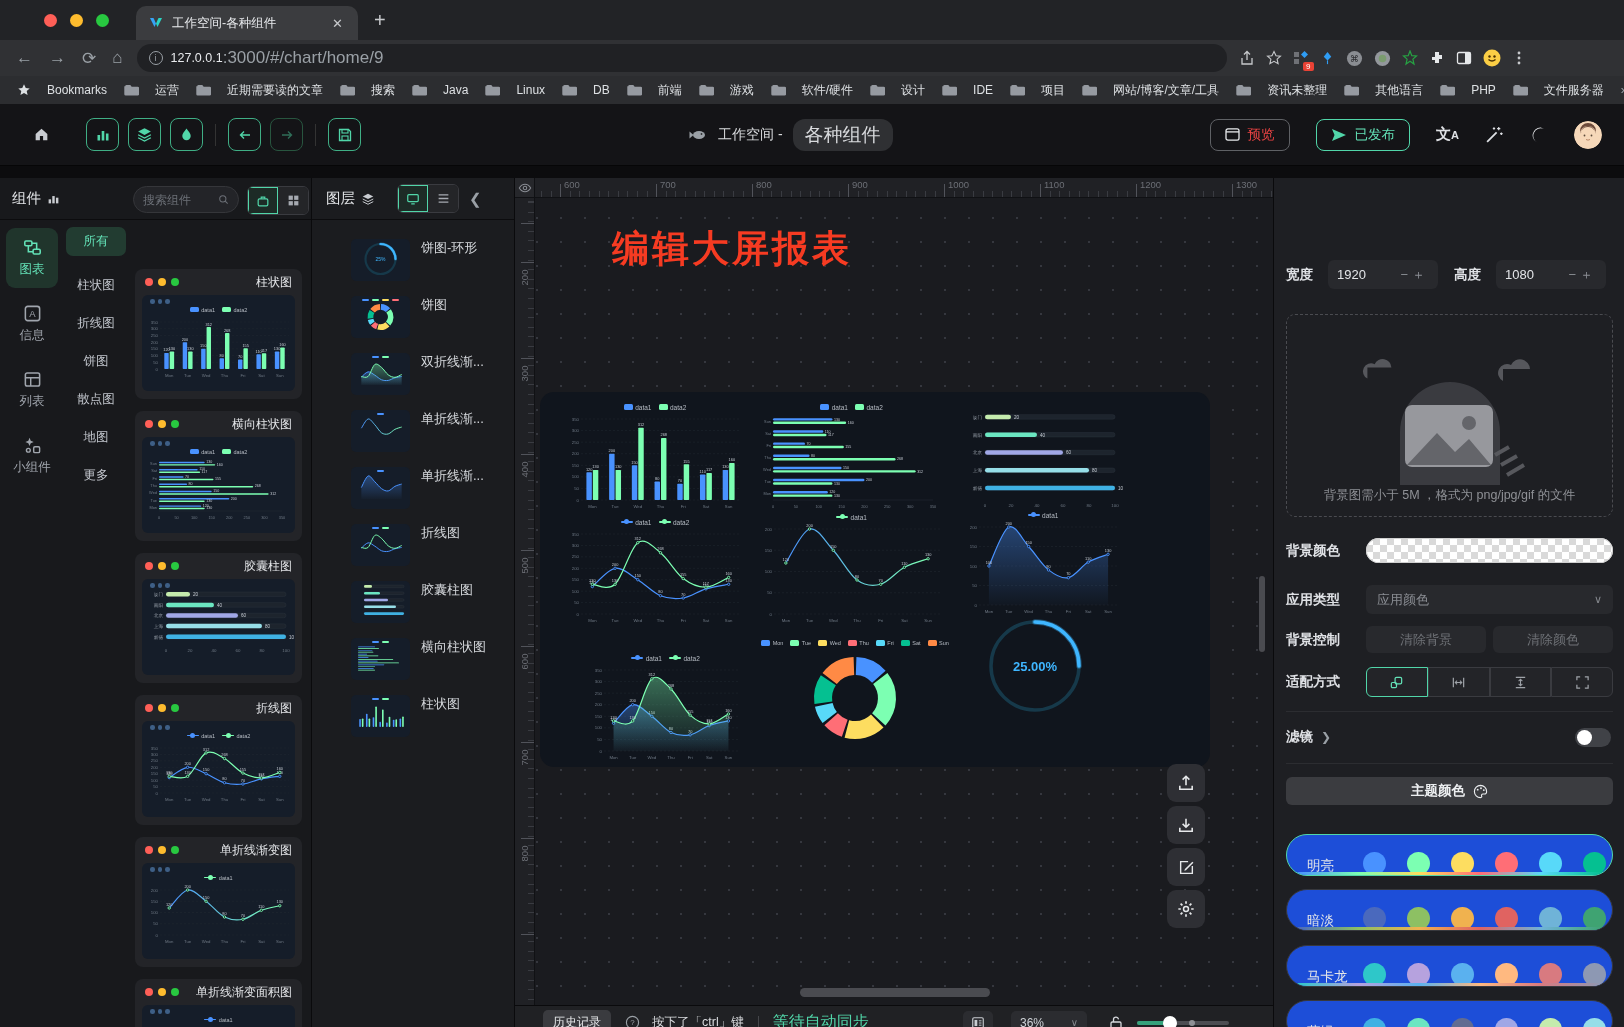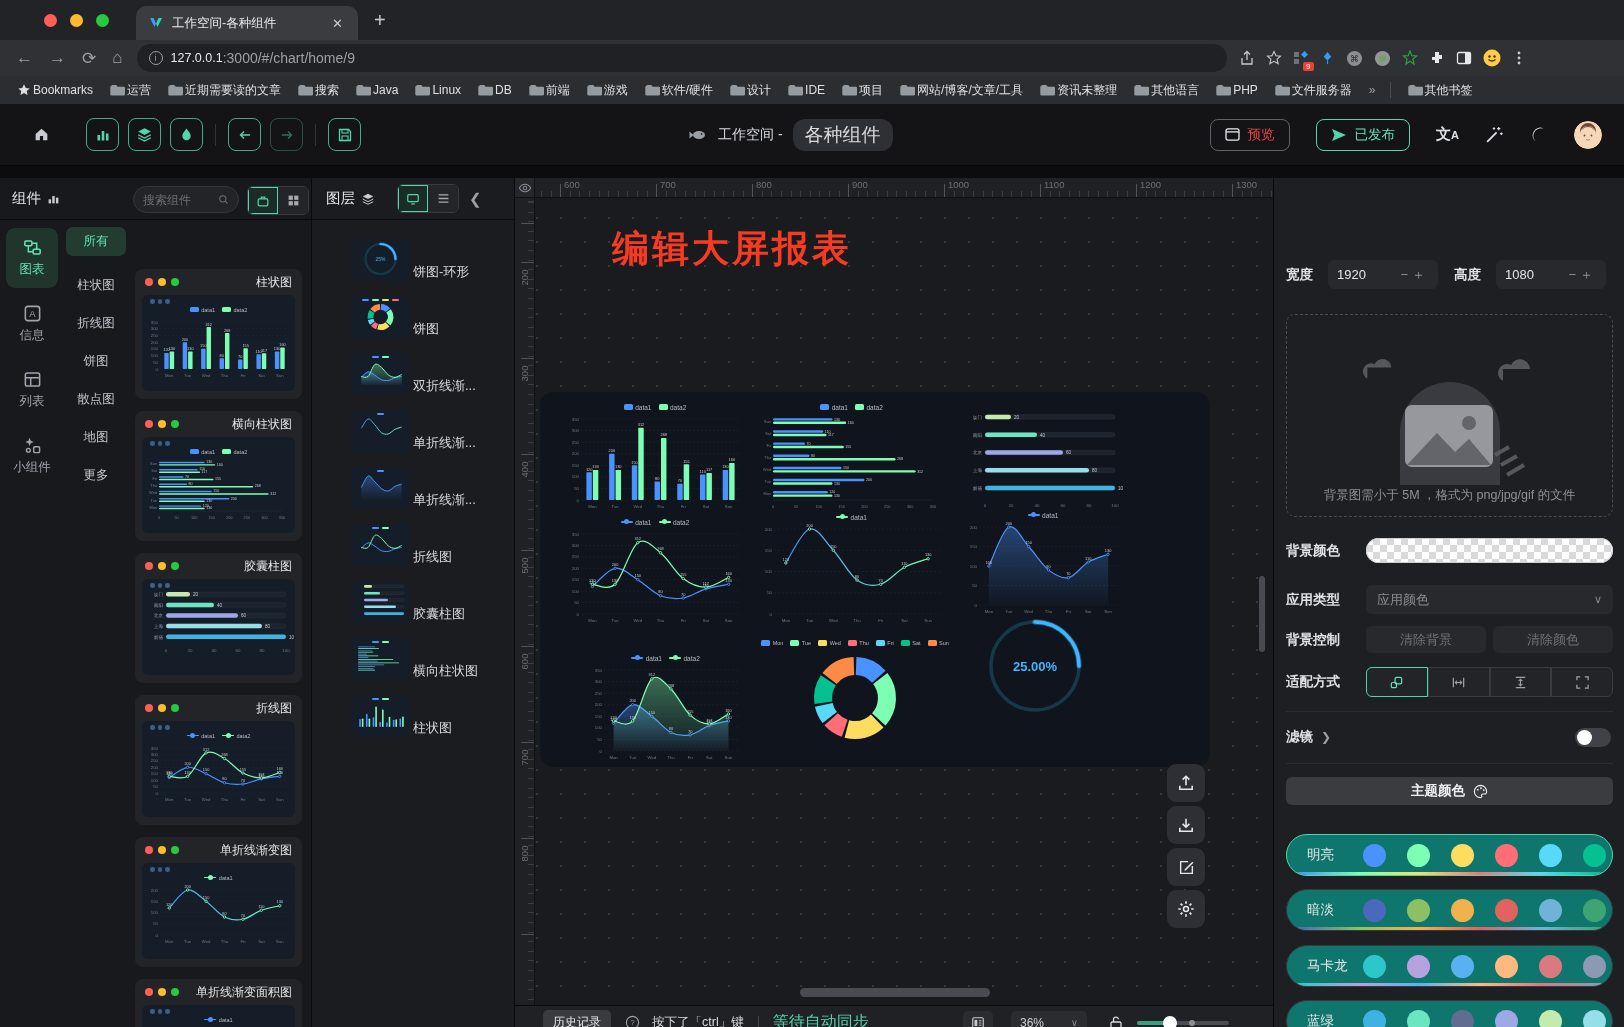--- a/index.html
+++ b/index.html
@@ -13,25 +13,25 @@
 .tl-wrap{display:flex;margin-left:44px;margin-right:14px}
 .tab{display:flex;align-items:center;gap:8px;height:34px;margin-top:6px;background:#3b3c3f;border-radius:10px 10px 0 0;padding:0 12px;width:222px}
 .tab-title{font-size:12.5px;color:#e8eaed;white-space:nowrap;overflow:hidden;flex:1}
 .tab-close{color:#c7c9cc;font-size:13px;padding:0 3px;cursor:default}
 .newtab{color:#c7c9cc;font-size:20px;margin-left:16px;line-height:1}
 .navbar{position:absolute;left:0;top:40px;width:100%;height:36px;background:#303134;display:flex;align-items:center}
 .nav-ic{color:#9aa0a6;font-size:17px;margin-left:16px}
 .urlpill{height:28px;background:#202124;border-radius:14px;margin-left:14px;display:flex;align-items:center;padding:0 12px;width:1090px}
 .url-info{width:14px;height:14px;border:1.2px solid #9aa0a6;border-radius:50%;color:#9aa0a6;font-size:9px;display:flex;align-items:center;justify-content:center;margin-right:8px}
 .url-host{font-size:12.5px;color:#e8eaed}
-.url-path{font-size:14px;color:#9aa0a6}
+.url-path{font-size:17px;color:#9aa0a6}
 .ext-row{display:flex;align-items:center;gap:11px;margin-left:12px}
 .ext-badge{position:absolute;right:-5px;bottom:-5px;background:#e94235;color:#fff;font-size:8px;padding:0 3px;border-radius:2px}
 .bookbar{position:absolute;left:0;top:76px;width:100%;height:28px;background:#2c2d30;display:flex;align-items:center;font-size:12px;color:#dde0e3;overflow:hidden}
-.bm{display:flex;align-items:center;gap:2px;margin-left:17px;white-space:nowrap}
+.bm{display:flex;align-items:center;gap:16px;margin-left:17px;white-space:nowrap}
 .bm svg{flex:none}
 
 .appheader{position:absolute;left:0;top:104px;width:100%;height:62px;background:#141417;border-bottom:1px solid #060607;display:flex;align-items:center}
 .hbtn{width:33px;height:33px;border:1px solid #3fae85;border-radius:8px;display:flex;align-items:center;justify-content:center;background:transparent}
 .hbtn.dim{border-color:#28553f}
 .hsep{width:1px;height:22px;background:#333;margin:0 12px}
 .htitle{position:absolute;left:688px;display:flex;align-items:center;gap:10px;font-size:14px;color:#d8dadd}
 .hbadge{background:#2f3033;border-radius:12px;padding:3px 12px;font-size:19px}
 .hright{position:absolute;right:22px;display:flex;align-items:center;gap:26px}
 .btn-preview{display:flex;align-items:center;gap:8px;border:1px solid #5f6165;border-radius:8px;padding:6px 14px;font-size:13.5px;color:#ef4444;background:transparent}
@@ -62,21 +62,21 @@
 .card-title{margin-left:auto;font-size:12px;color:#e3e5e8}
 .card-prev{margin:0 7px;height:96px;background:#151d29;border-radius:6px;padding:4px 3px 2px;display:flex;flex-direction:column;align-items:center}
 .pdots{align-self:flex-start;display:flex;gap:3px;margin-left:5px;margin-bottom:1px}
 .pdots i{width:4.5px;height:4.5px;border-radius:50%;background:#3e5f86}
 
 .layers-panel{position:absolute;left:312px;top:0;width:203px;height:861px;background:#1b1c1f;border-right:1px solid #0a0a0c;overflow:hidden}
 .lp-head{height:42px;border-bottom:1px solid #0c0c0e;display:flex;align-items:center}
 .lp-title{margin-left:14px;font-size:14.5px;color:#e3e5e8;display:flex;gap:6px;align-items:center}
 .lp-tgl{margin-left:22px;display:flex;border:1px solid #3a3b40;border-radius:6px;overflow:hidden}
 .lp-chev{margin-left:10px;color:#9aa0a6;font-size:15px}
-.layer-item{position:absolute;left:39px;display:flex;align-items:flex-end;gap:3px}
+.layer-item{position:absolute;left:39px;display:flex;align-items:flex-start;gap:11px}
 .thumb{width:59px;height:42px;background:#151d29;border-radius:5px;padding:2px 2px 1px;display:flex;flex-direction:column;align-items:center}
 .mlg{display:flex;gap:3px;align-self:center;margin:1px 0}
 .mlg i{width:7px;height:2px;border-radius:1px;display:block}
 .llabel{font-size:13px;color:#d5d8dc;white-space:nowrap}
 
 .canvas{position:absolute;left:515px;top:0;width:758px;height:861px;background:#1a1b1f}
 .ruler-h{position:absolute;left:20px;top:0;right:0;height:20px;background:#202125;border-bottom:1px solid #101114}
 .ruler-h::before{content:"";position:absolute;left:0;right:0;bottom:0;height:6px;background:repeating-linear-gradient(90deg,#393b41 0 1px,transparent 1px 9.6px);background-position-x:6px}
 .ruler-h::after{content:"";position:absolute;left:0;right:0;bottom:0;height:13px;background:repeating-linear-gradient(90deg,#51535a 0 1px,transparent 1px 96px);background-position-x:25px}
 .ruler-h span{position:absolute;top:1px;font-size:9.5px;color:#6c6f76}
@@ -129,21 +129,21 @@
 .select{width:247px;height:29px;background:#28292d;border-radius:6px;display:flex;align-items:center;justify-content:space-between;padding:0 11px;font-size:13px;color:#8a8d93}
 .gbtn{width:120px;height:27px;background:#28292d;border-radius:6px;display:flex;align-items:center;justify-content:center;font-size:13px;color:#6f7277}
 .fit-group{display:flex;width:247px}
 .fitbtn{flex:1;height:30px;background:#232428;border:1px solid #3a3b40;display:flex;align-items:center;justify-content:center;color:#9ea2a8}
 .fitbtn:first-child{border-radius:6px 0 0 6px}
 .fitbtn:last-child{border-radius:0 6px 6px 0}
 .fitbtn.on{border-color:#51d6a9;color:#63e2b7;position:relative;z-index:1}
 .divline{position:absolute;left:12px;width:327px;height:1px;background:#2c2d31}
 .switch{position:absolute;right:14px;width:36px;height:19px;background:#404247;border-radius:10px}
 .switch i{position:absolute;left:2px;top:2px;width:15px;height:15px;border-radius:50%;background:#fff;display:block}
-.theme-row{position:absolute;left:12px;width:327px;height:42px;background:#0f766e;border:1px solid #37383d;border-radius:21px;display:flex;align-items:center;overflow:hidden}
+.theme-row{position:absolute;left:12px;width:327px;height:42px;background:#1d4ed8;border:1px solid #37383d;border-radius:21px;display:flex;align-items:flex-end;overflow:hidden}
 .theme-row.on{border-color:#51d6a9}
 .theme-name{margin-left:20px;font-size:13.5px;color:#e3e5e8;width:52px;flex:none}
 .tdots{display:flex;gap:21px;margin-left:4px}
 .tdot{width:23px;height:23px;border-radius:50%}
 .theme-underline{position:absolute;left:10px;bottom:0;right:10px;height:3px;border-radius:2px}
 .filter-label{font-size:13.5px;font-weight:bold;color:#dfe1e5;display:flex;align-items:center;gap:8px}
 .filter-label .chv{color:#9aa0a6;font-size:12px}
 </style>
 </head>
 <body>

